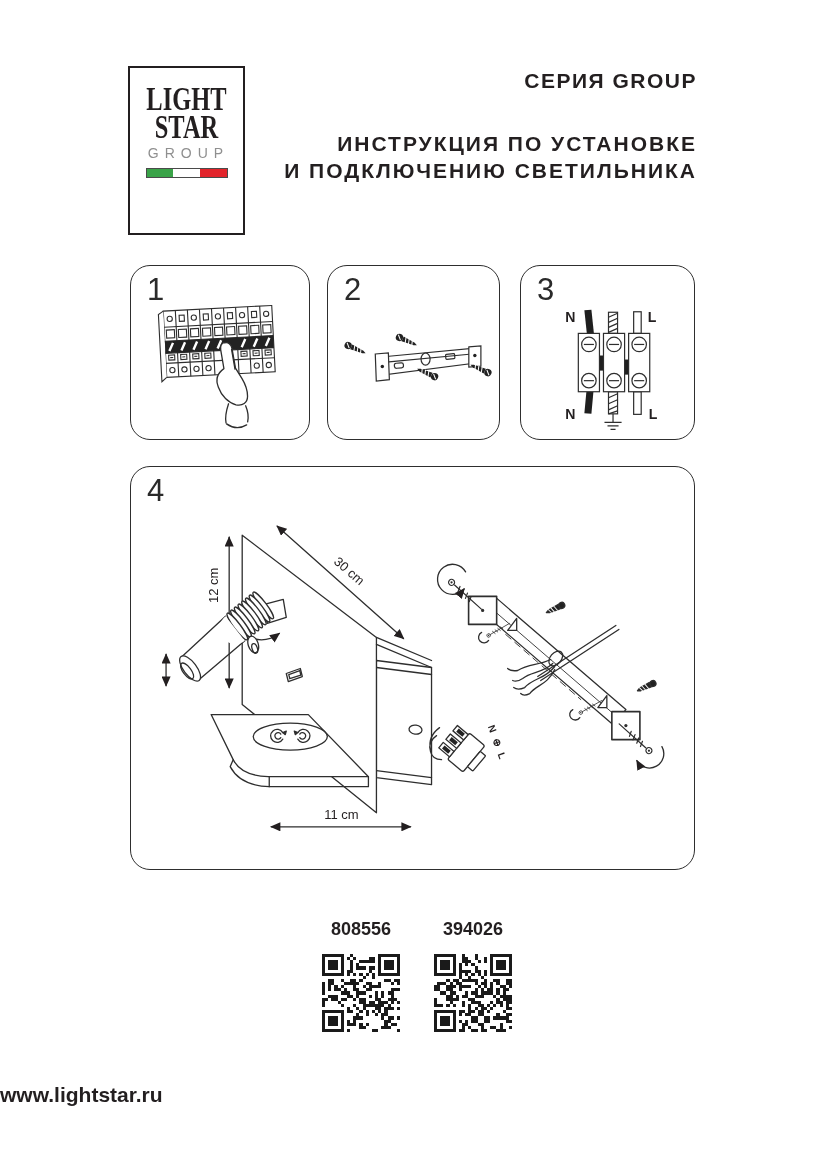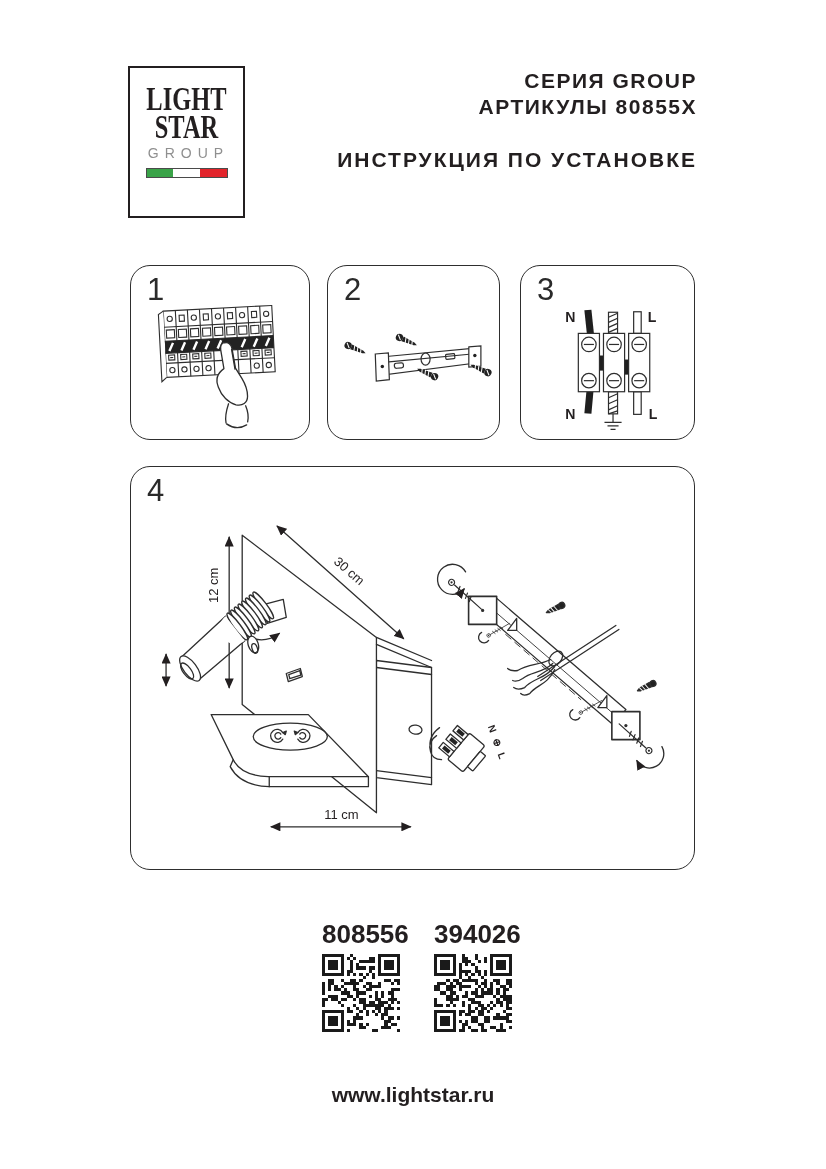--- a/index.html
+++ b/index.html
@@ -1,69 +1,69 @@
 <!DOCTYPE html>
 <html><head>
 <meta charset="utf-8">
 <style>
   html,body{margin:0;padding:0}
   body{width:826px;height:1169px;background:#fff;position:relative;overflow:hidden;
        font-family:"Liberation Sans",sans-serif;color:#231f20}
   .abs{position:absolute}
   
-  .logo{left:128px;top:66px;width:117px;height:152px;border:2px solid #231f20;
+  .logo{left:128px;top:66px;width:117px;height:169px;border:2px solid #231f20;
         box-sizing:border-box;text-align:center;padding-top:17px}
   .logo-word{font-family:"Liberation Serif",serif;font-weight:bold;font-size:34px;
              line-height:28px;transform:scaleX(.72);transform-origin:50% 50%;white-space:nowrap}
   .logo-group{font-size:14px;letter-spacing:6px;color:#8f8f8f;margin-top:4px;padding-left:4px;white-space:nowrap}
   .flag{width:80px;height:8px;margin:7px auto 0;border:1px solid #4a4a4a;display:flex}
   .flag span{flex:1;display:block}
   .flag .fg{background:#3aa348}.flag .fw{background:#fff}.flag .fr{background:#e2242b}
   
   .hdr{right:129px;top:68px;text-align:right}
   .hdr-line{font-size:21px;font-weight:bold;letter-spacing:1.5px;line-height:26px;white-space:nowrap}
-  .hdr-title{margin-top:26px}
+  .hdr-title{margin-top:36px}
   .hdr-title .hdr-line{letter-spacing:2px;line-height:27px}
   
   .stepbox{border:1.6px solid #2e2e2e;border-radius:20px;box-sizing:border-box;background:#fff}
   #box1{left:130px;top:265px;width:180px;height:175px}
   #box2{left:327px;top:265px;width:173px;height:175px}
   #box3{left:520px;top:265px;width:175px;height:175px}
   #box4{left:130px;top:466px;width:565px;height:404px}
   .num{position:absolute;left:16px;top:6px;font-size:31px;font-weight:400;color:#2a2a2a}
   .fig{position:absolute;left:0;top:0;width:100%;height:100%}
   svg text{font-family:"Liberation Sans",sans-serif;fill:#231f20}
   
-  .art{position:absolute;width:78px;text-align:center;font-size:26px;font-weight:bold;white-space:nowrap}
+  .art{position:absolute;width:78px;text-align:center;font-size:18px;font-weight:bold;white-space:nowrap}
   #art1{left:322px;top:919px}#art2{left:434px;top:919px}
   .qr{position:absolute;width:78px;height:78px}
   #qr1{left:322px;top:954px}#qr2{left:434px;top:954px}
-  .site{left:0;right:0;top:1083px;text-align:center;font-size:21px;font-weight:bold}
+  .site{left:0;right:0;top:1083px;text-align:left;font-size:21px;font-weight:bold}
 </style>
 </head>
 <body>
 
 <div>
 
   <div class="abs logo">
     <div class="logo-word">LIGHT</div>
     <div class="logo-word">STAR</div>
     <div class="logo-group">GROUP</div>
     <div class="flag">
       <span class="fg"></span>
         <span class="fw"></span>
         <span class="fr"></span>
     </div>
   </div>
 
   <div class="abs hdr">
     <div class="hdr-line">СЕРИЯ GROUP</div>
-    <div class="hdr-line">АРТИКУЛЫ 80855X</div>
     <div class="hdr-title">
       <div class="hdr-line">ИНСТРУКЦИЯ ПО УСТАНОВКЕ</div>
+      <div class="hdr-line">И ПОДКЛЮЧЕНИЮ СВЕТИЛЬНИКА</div>
     </div>
   </div>
 
   <div class="abs stepbox" id="box1">
     <div class="num">1</div>
     <svg class="fig" viewBox="0 0 177 172">
       <g transform="rotate(-3 88 80)" stroke="#2e2e2e" stroke-width="1.1" fill="none">
         <path d="M34,42 L142,42 L142,108 L34,108 Z" fill="#fff"></path>
         <path d="M34,42 L29,45 L29,112 L34,108" fill="#fff"></path>
         <path d="M34,58 L142,58 M34,72 L142,72 M34,84 L142,84 M34,94 L142,94"></path>

